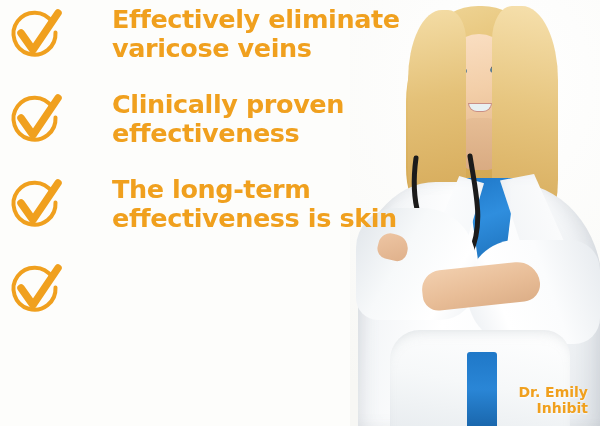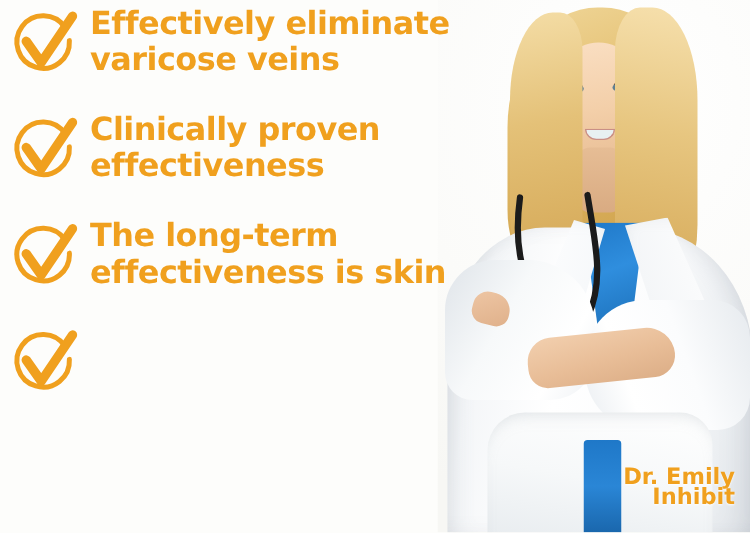--- a/index.html
+++ b/index.html
@@ -220,21 +220,21 @@
     left: 0;
     top: 0;
     width: 470px;
     padding: 4px 0 0 0;
     margin: 0;
     list-style: none;
   }
   .item {
     position: relative;
     min-height: 85px;
-    padding-left: 72px;
+    padding-left: 112px;
   }
   .check-icon {
     position: absolute;
     left: 8px;
     top: 4px;
     width: 54px;
     height: 54px;
   }
   .item-text {
     color: #f0a01e;
@@ -244,26 +244,26 @@
     line-height: 29px;
     letter-spacing: -0.4px;
     white-space: pre-line;
     padding-top: 1px;
   }
 
   
   .caption {
     position: absolute;
     right: 12px;
-    bottom: 20px;
+    bottom: 10px;
     text-align: right;
     color: #f0a01e;
     font-family: "DejaVu Sans", sans-serif;
     font-weight: bold;
-    font-size: 18px;
+    font-size: 14px;
     line-height: 16px;
     text-shadow: 0 1px 2px rgba(255,255,255,.9);
   }
 </style>
 </head>
 <body>
 
 <div id="poster">
 
   <div class="photo">

